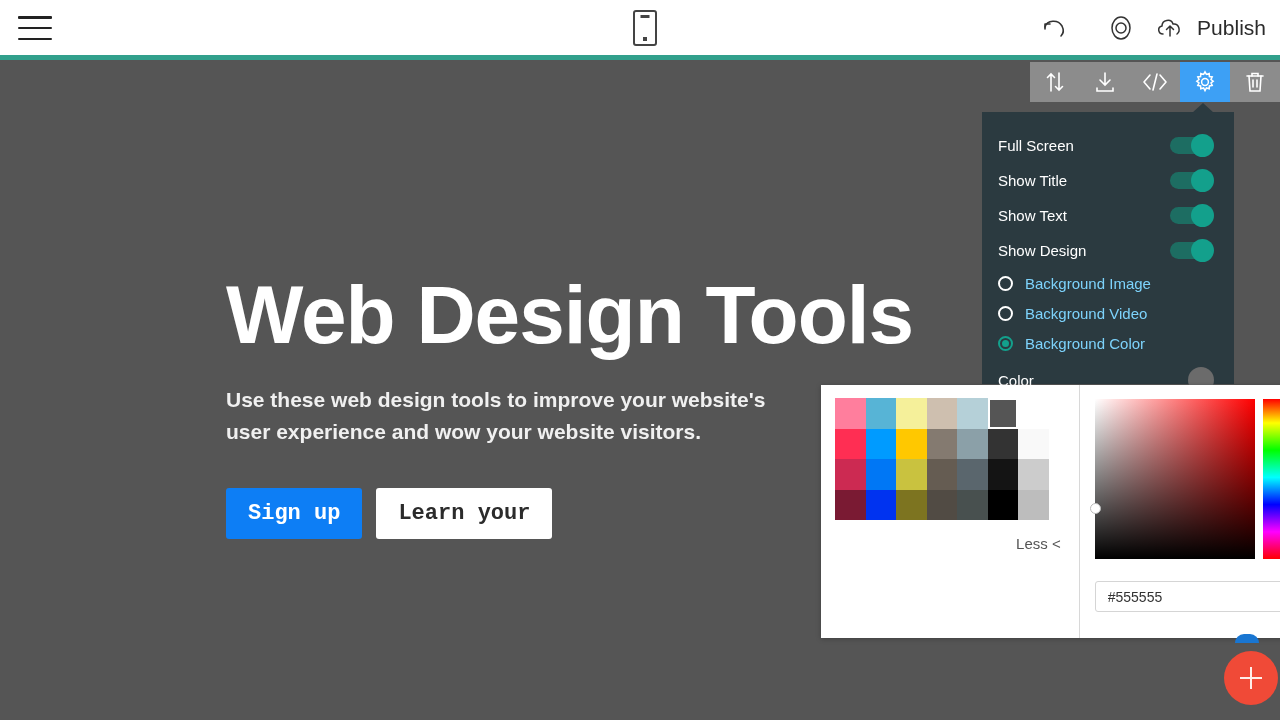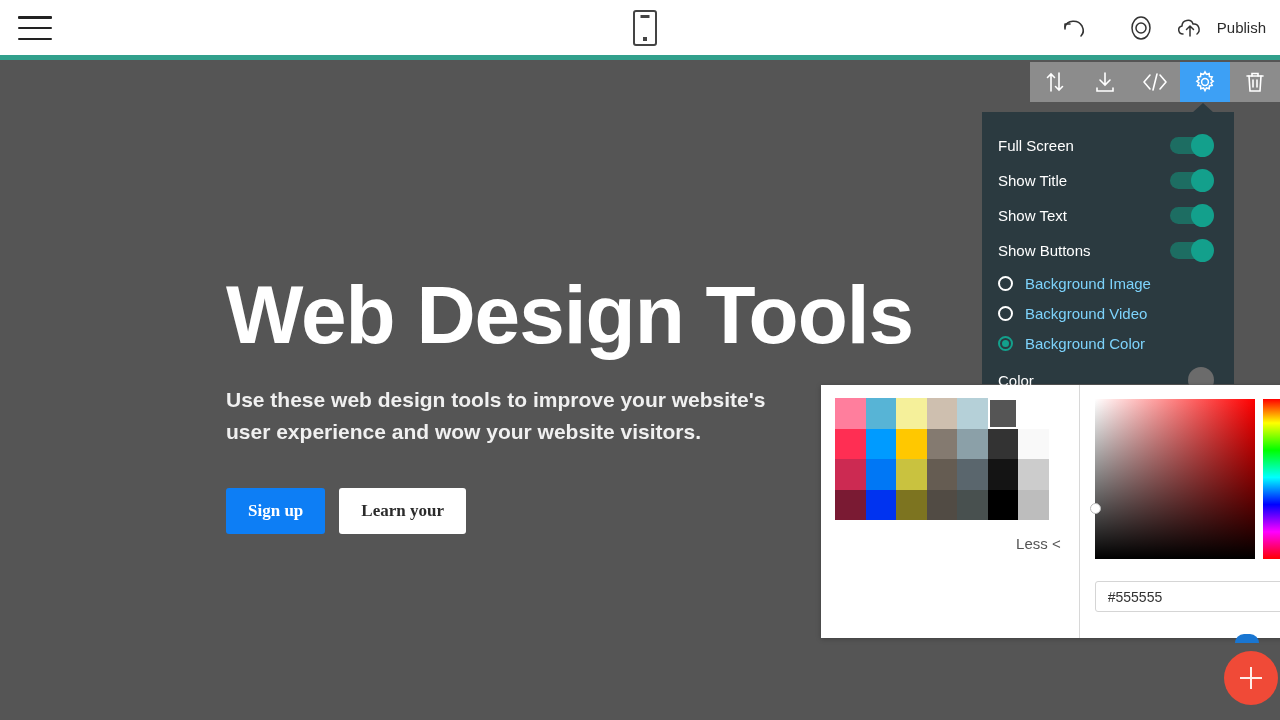--- a/index.html
+++ b/index.html
@@ -46,21 +46,21 @@
     display: flex; align-items: center; gap: 0px;
   }
   .hdr-btn {
     display: flex; align-items: center; justify-content: center;
     width: 66px; height: 55px; cursor: pointer;
   }
   .publish-btn {
     display: flex; align-items: center; gap: 9px;
     height: 55px; padding-right: 14px; cursor: pointer;
   }
-  .publish-label { font-size: 15px; color: #2b2b2b; }
+  .publish-label { font-size: 21px; color: #2b2b2b; }
 
   
   .teal-strip {
     position: absolute; top: 55px; left: 0;
     width: 1280px; height: 5px; background: #31a08c;
     z-index: 25;
   }
 
   
   .canvas {
@@ -73,23 +73,23 @@
     font-size: 82px; font-weight: bold; color: #ffffff;
     letter-spacing: -1px; line-height: 1.05;
   }
   .hero-sub {
     margin-top: 26px;
     font-size: 21px; font-weight: bold; color: #f0f0f0;
     line-height: 1.52; max-width: 580px;
   }
   .hero-buttons { margin-top: 40px; display: flex; gap: 14px; }
   .btn {
-    font-size: 17px; font-weight: bold;
+    font-size: 22px; font-weight: bold;
     padding: 13px 22px; border-radius: 3px; border: none;
-    cursor: pointer; font-family: Liberation Serif, serif;
+    cursor: pointer; font-family: Liberation Mono, monospace;
   }
   .btn-primary { background: #0d7ef5; color: #ffffff; }
   .btn-secondary { background: #ffffff; color: #2b2b2b; }
 
   
   .elem-toolbar {
     position: absolute; top: 62px; right: 0px;
     height: 40px; display: flex; align-items: stretch;
     background: #8c8c8c; z-index: 26;
   }
@@ -329,21 +329,21 @@
         <span class="knob"></span>
       </span>
   </div>
   <div class="setting-row">
     <span class="setting-label">Show Text</span>
     <span class="toggle">
         <span class="knob"></span>
       </span>
   </div>
   <div class="setting-row">
-    <span class="setting-label">Show Buttons</span>
+    <span class="setting-label">Show Design</span>
     <span class="toggle">
         <span class="knob"></span>
       </span>
   </div>
 
   <div class="radio-row">
     <span class="radio"></span>
     <span class="radio-label">Background Image</span>
   </div>
   <div class="radio-row">

